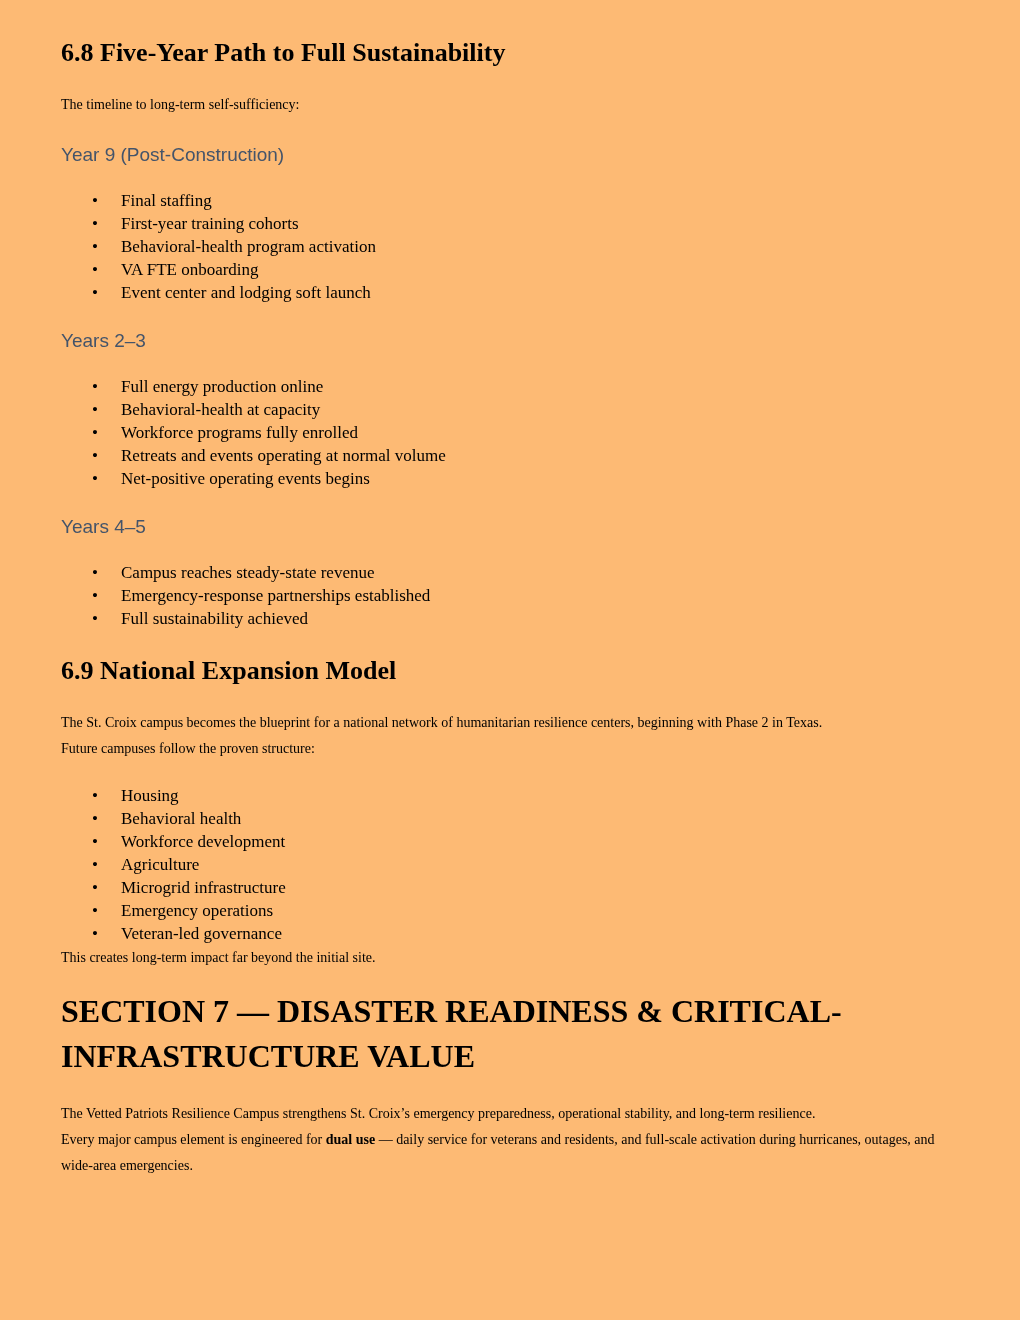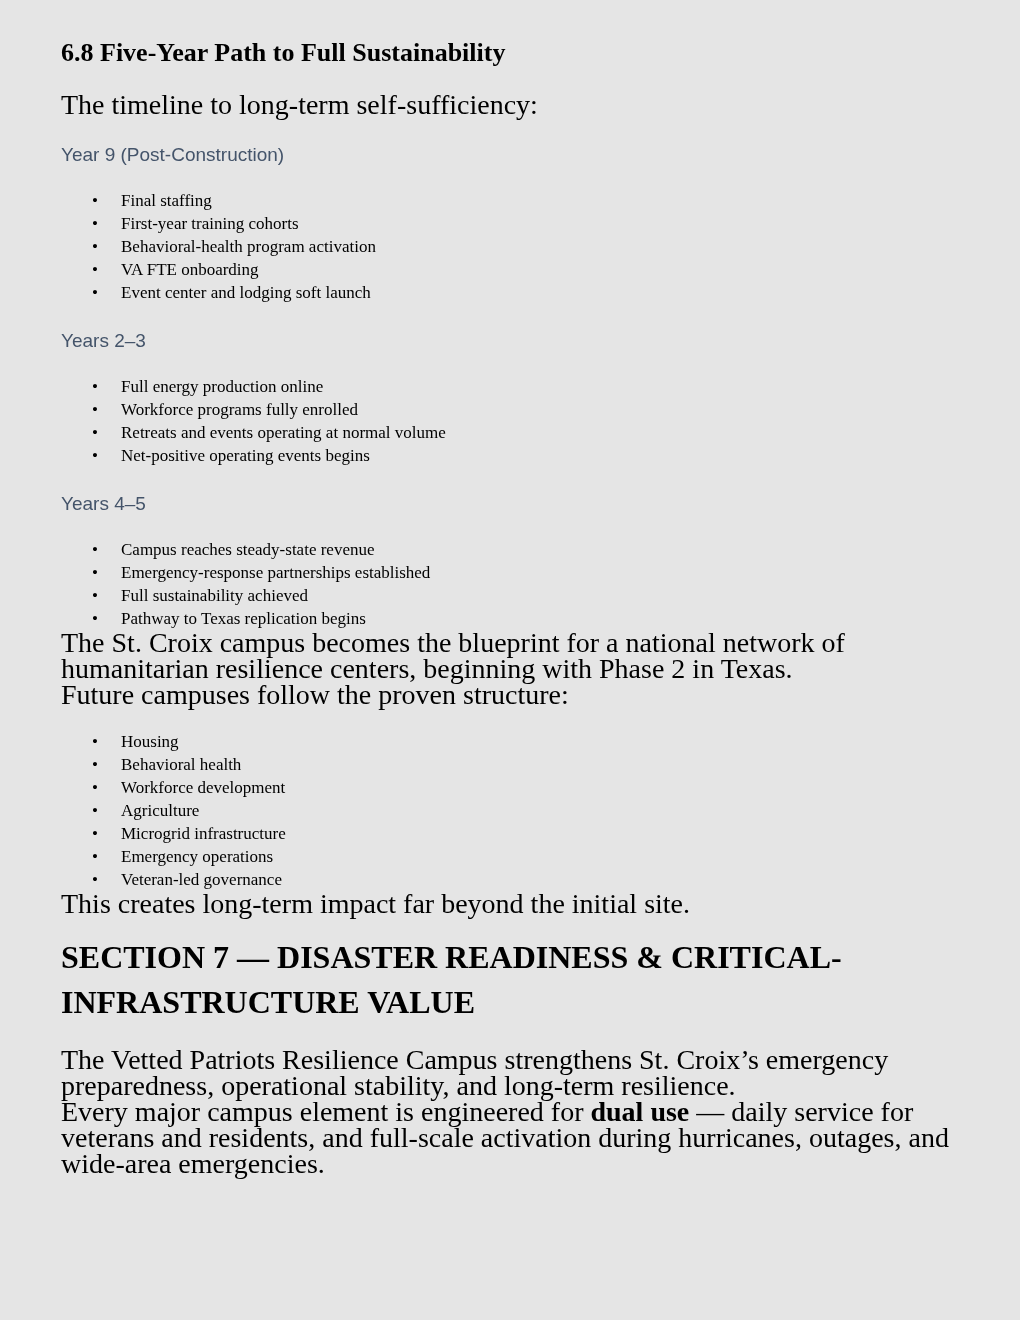--- a/index.html
+++ b/index.html
@@ -4,21 +4,21 @@
 <style>
   html, body {
     margin: 0;
     padding: 0;
     background: #ffffff;
   }
   .page {
     width: 1020px;
     height: 1320px;
     box-sizing: border-box;
-    background: #e5e5e5;
+    background: #fdba74;
     padding: 36px 64px 0 61px;
     font-family: "Liberation Serif", serif;
     color: #000000;
     overflow: hidden;
   }
   h1.big-section-heading {
     font-size: 32px;
     line-height: 45px;
     font-weight: bold;
     margin: 18px 0 22px 0;
@@ -36,21 +36,21 @@
   }
   h3.phase-heading {
     font-family: "Liberation Sans", sans-serif;
     font-size: 19px;
     line-height: 25px;
     font-weight: 400;
     color: #44546A;
     margin: 24px 0 0 0;
   }
   p.body-text {
-    font-size: 28px;
+    font-size: 14px;
     line-height: 26px;
     margin: 0;
   }
   .para-block {
   }
   ul.bullet-list {
     list-style: none;
     margin: 22px 0 0 0;
     padding: 0;
   }
@@ -84,33 +84,34 @@
     <li>Final staffing</li>
     <li>First-year training cohorts</li>
     <li>Behavioral-health program activation</li>
     <li>VA FTE onboarding</li>
     <li>Event center and lodging soft launch</li>
   </ul>
 
   <h3 class="phase-heading">Years 2–3</h3>
   <ul class="bullet-list">
     <li>Full energy production online</li>
+    <li>Behavioral-health at capacity</li>
     <li>Workforce programs fully enrolled</li>
     <li>Retreats and events operating at normal volume</li>
     <li>Net-positive operating events begins</li>
   </ul>
 
   <h3 class="phase-heading">Years 4–5</h3>
   <ul class="bullet-list">
     <li>Campus reaches steady-state revenue</li>
     <li>Emergency-response partnerships established</li>
     <li>Full sustainability achieved</li>
-    <li>Pathway to Texas replication begins</li>
   </ul>
 
+  <h2 class="section-heading mt">6.9 National Expansion Model</h2>
 
   <div class="para-block">
     <p class="body-text">The St. Croix campus becomes the blueprint for a national network of humanitarian resilience centers, beginning with Phase 2 in Texas.</p>
     <p class="body-text">Future campuses follow the proven structure:</p>
   </div>
 
   <ul class="bullet-list">
     <li>Housing</li>
     <li>Behavioral health</li>
     <li>Workforce development</li>

